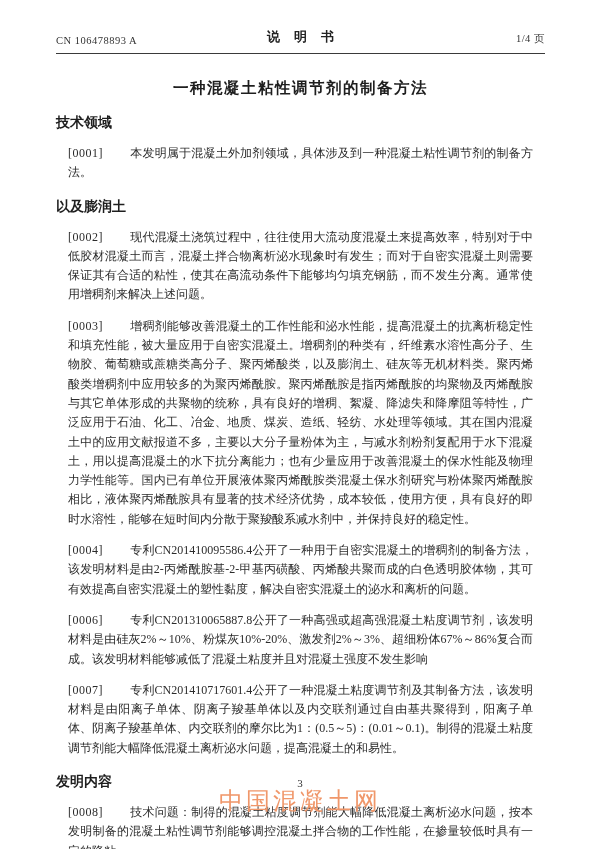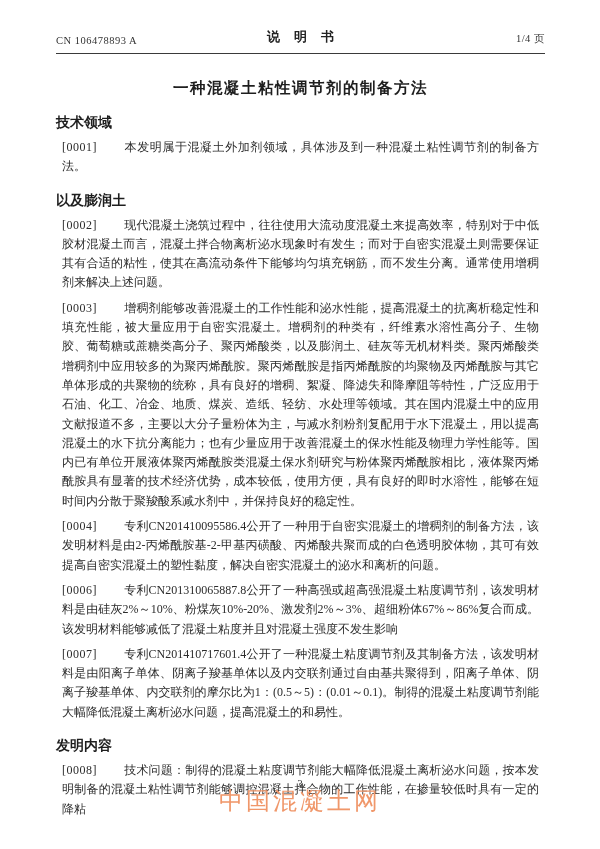--- a/index.html
+++ b/index.html
@@ -56,21 +56,21 @@
   .section-heading {
     font-size: 14px;
     font-weight: bold;
     margin: 15px 0 5px 0;
     color: #1e1e1e;
   }
   .doc-body p {
     font-size: 12px;
     line-height: 19.3px;
     text-align: justify;
-    margin: 6px;
+    margin: 12px;
     color: #2b2b2b;
   }
   .ptag {
     display: inline-block;
     width: 62px;
     letter-spacing: 0.5px;
   }
   
   .page-number {
     position: absolute;

